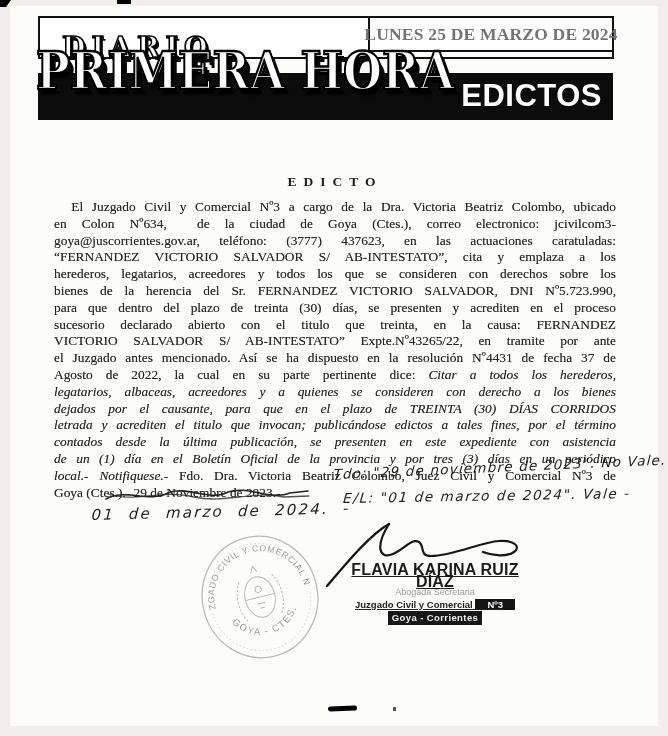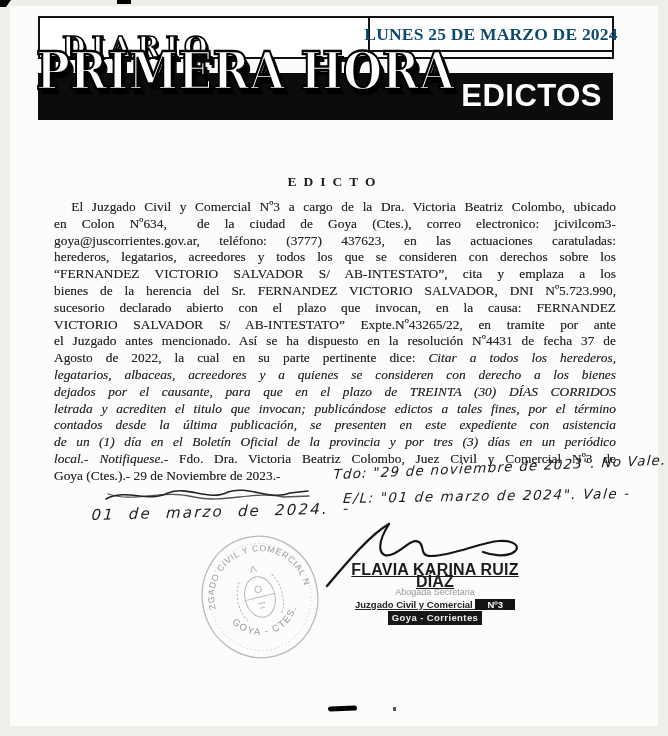--- a/index.html
+++ b/index.html
@@ -17,21 +17,21 @@
     position:absolute;left:38px;top:16px;width:572px;height:39px;
     border:2px solid #111;background:#fff;
   }
   .date-box{
     position:absolute;left:368px;top:16px;width:242px;height:32px;
     border:2px solid #111;background:#fff;
     display:flex;align-items:center;justify-content:center;
   }
   .date-text{
     font-family:"Liberation Serif",serif;font-weight:bold;font-size:17.5px;
-    color:#0c4a6e;white-space:nowrap;letter-spacing:.2px;
+    color:#737373;white-space:nowrap;letter-spacing:.2px;
   }
   .diario{
     position:absolute;left:62px;top:32px;z-index:5;
     font-family:"DejaVu Serif",serif;font-weight:bold;font-size:27px;
     letter-spacing:6px;color:#fff;white-space:nowrap;
     -webkit-text-stroke:1.6px #000;
     text-shadow:2.5px 2.5px 0 #000,1px 1px 0 #000;
   }
   .black-bar{
     position:absolute;left:38px;top:73px;width:575px;height:47px;
@@ -104,24 +104,25 @@
 <div class="diario">DIARIO</div>
 <div class="black-bar"></div>
 <div class="primera">PRIMERA HORA</div>
 <div class="edictos">EDICTOS</div>
 
 <div class="edicto-title">EDICTO</div>
 <div class="edicto-body">
     <div class="line just"><span class="n">  El Juzgado Civil y Comercial Nº3 a cargo de la Dra. Victoria Beatriz Colombo, ubicado</span></div>
     <div class="line just"><span class="n">en Colon Nº634,  de la ciudad de Goya (Ctes.), correo electronico: jcivilcom3-</span></div>
     <div class="line just"><span class="n">goya@juscorrientes.gov.ar, teléfono: (3777) 437623, en las actuaciones caratuladas:</span></div>
+    <div class="line just"><span class="n">“FERNANDEZ VICTORIO SALVADOR S/ AB-INTESTATO”, cita y emplaza a los</span></div>
     <div class="line just"><span class="n">herederos, legatarios, acreedores y todos los que se consideren con derechos sobre los</span></div>
-    <div class="line just"><span class="n">“FERNANDEZ VICTORIO SALVADOR S/ AB-INTESTATO”, cita y emplaza a los</span></div>
     <div class="line just"><span class="n">bienes de la herencia del Sr. FERNANDEZ VICTORIO SALVADOR, DNI Nº5.723.990,</span></div>
-    <div class="line just"><span class="n">sucesorio declarado abierto con el plazo que invocan, en la causa: FERNANDEZ</span></div>
+    <div class="line just"><span class="n">para que dentro del plazo de treinta (30) días, se presenten y acrediten en el proceso</span></div>
+    <div class="line just"><span class="n">sucesorio declarado abierto con el titulo que treinta, en la causa: FERNANDEZ</span></div>
     <div class="line just"><span class="n">VICTORIO SALVADOR S/ AB-INTESTATO” Expte.Nº43265/22, en tramite por ante</span></div>
     <div class="line just"><span class="n">el Juzgado antes mencionado. Así se ha dispuesto en la resolución Nº4431 de fecha 37 de</span></div>
     <div class="line just"><span class="n">Agosto de 2022, la cual en su parte pertinente dice: </span><span class="i">Citar a todos los herederos,</span></div>
     <div class="line just"><span class="i">legatarios, albaceas, acreedores y a quienes se consideren con derecho a los bienes</span></div>
     <div class="line just"><span class="i">dejados por el causante, para que en el plazo de TREINTA (30) DÍAS CORRIDOS</span></div>
     <div class="line just"><span class="i">letrada y acrediten el titulo que invocan; publicándose edictos a tales fines, por el término</span></div>
     <div class="line just"><span class="i">contados desde la última publicación, se presenten en este expediente con asistencia</span></div>
     <div class="line just"><span class="i">de un (1) día en el Boletín Oficial de la provincia y por tres (3) días en un periódico</span></div>
     <div class="line just"><span class="i">local.- Notifiquese.- </span><span class="n">Fdo. Dra. Victoria Beatriz Colombo, Juez Civil y Comercial Nº3 de</span></div>
     <div class="line"><span class="n">Goya (Ctes.).- </span><span class="strike">29 de Noviembre de 2023.-</span></div>

